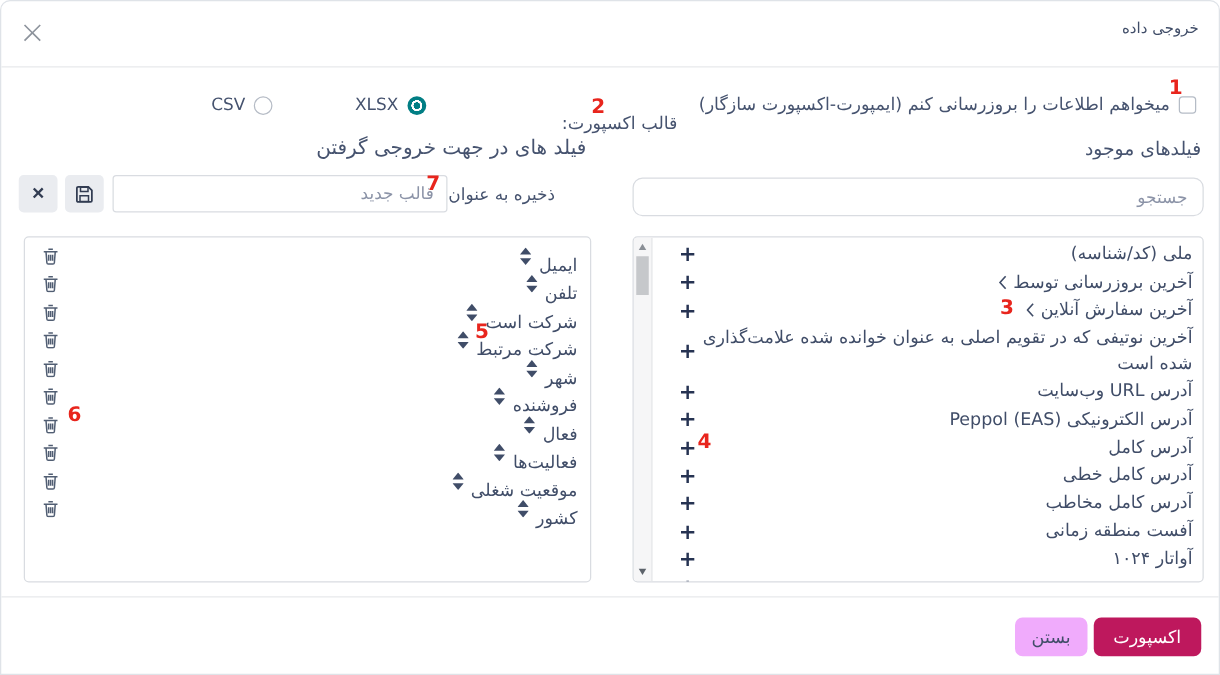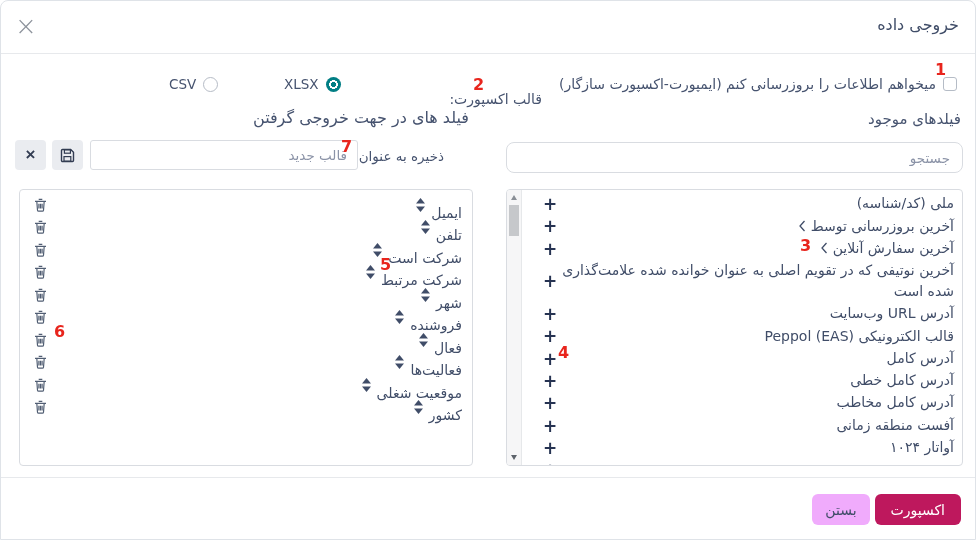--- a/index.html
+++ b/index.html
@@ -15,21 +15,21 @@
     position: relative;
     width: 976px; height: 540px;
     background: #fff;
     border: 1px solid #dfe3e8;
     border-radius: 8px 8px 0 0;
     overflow: hidden;
   }
   .abs { position: absolute; }
 
   
-  .title { top: 14px; right: 16px; font-size: 16px; font-weight: 500; color: #404d68; }
+  .title { top: 14px; right: 16px; font-size: 12px; font-weight: 500; color: #404d68; }
   .close-x { top: 12px; left: 14px; font-size: 26px; font-weight: 300; color: #8d939c; line-height: 26px; cursor: pointer; }
   .hline { left: 0; right: 0; height: 1px; background: #e7e9ec; }
 
   
   .chkrow { top: 75px; right: 18px; display: flex; align-items: center; gap: 7px; }
   .checkbox { width: 14px; height: 14px; border: 1px solid #b5bcc6; border-radius: 3px; background: #fff; }
   .chklabel { font-size: 14px; color: #46536f; }
   .fmt-label { top: 90px; right: 433px; font-size: 14px; color: #46536f; }
   .radio-group { top: 75px; display: flex; direction: ltr; align-items: center; gap: 7px; }
   .radio-group .rlabel { font-size: 13.5px; color: #46536f; }
@@ -293,21 +293,21 @@
         <span class="plus">+</span>
       </div>
       <div class="arow">
         <div class="atxt">
           <span class="albl">آدرس URL وب‌سایت</span>
         </div>
         <span class="plus">+</span>
       </div>
       <div class="arow">
         <div class="atxt">
-          <span class="albl">قالب الکترونیکی Peppol (EAS)</span>
+          <span class="albl">آدرس الکترونیکی Peppol (EAS)</span>
         </div>
         <span class="plus">+</span>
       </div>
       <div class="arow">
         <div class="atxt">
           <span class="albl">آدرس کامل</span>
         </div>
         <span class="plus">+</span>
       </div>
       <div class="arow">

